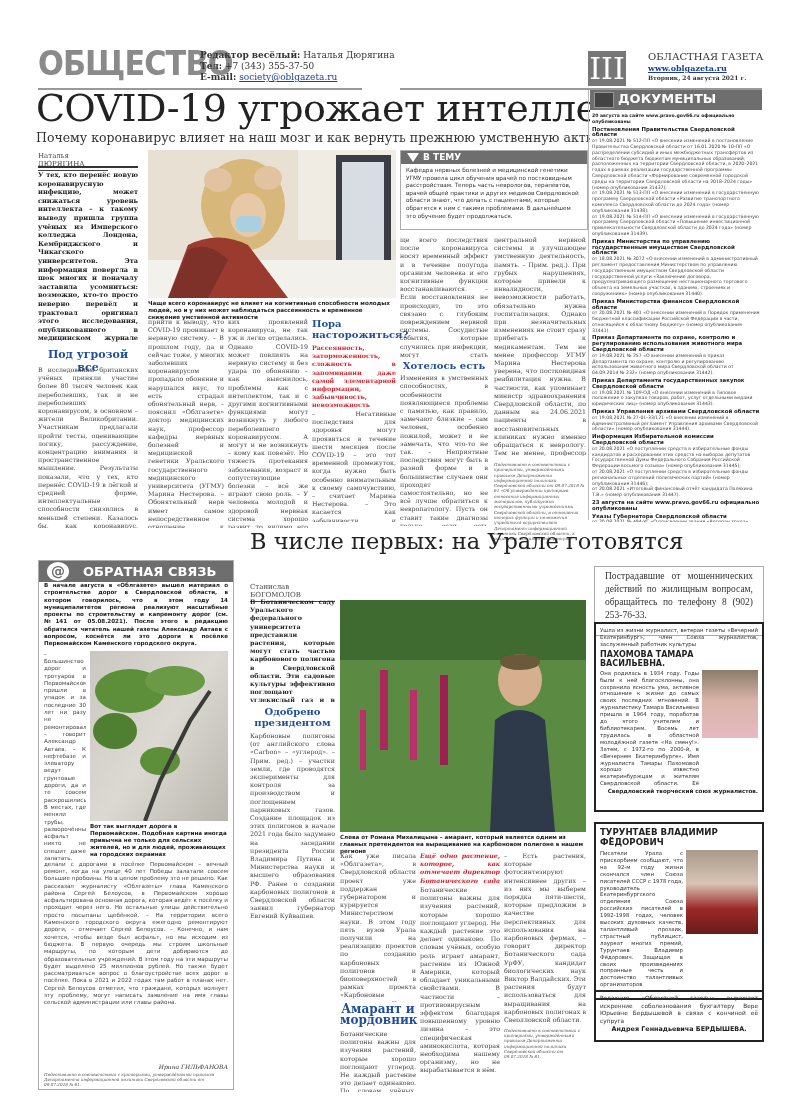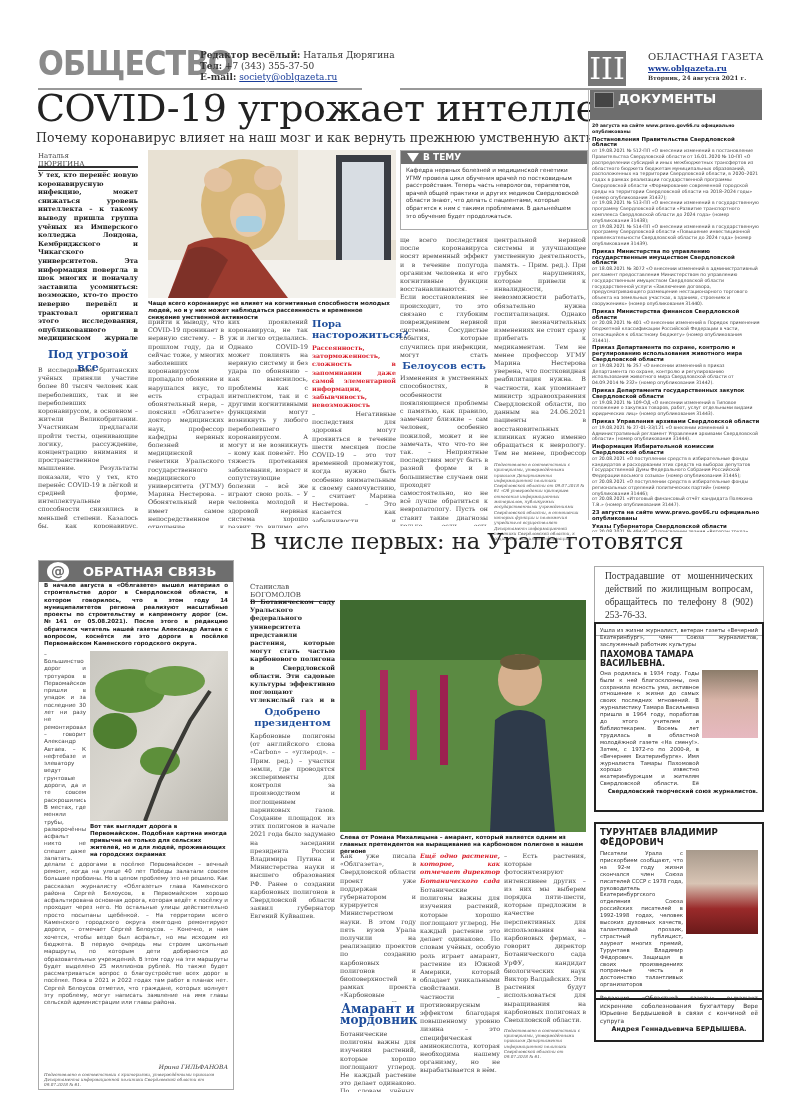--- a/index.html
+++ b/index.html
@@ -22,21 +22,21 @@
 .byline{font-size:7px;color:#444;border-bottom:1px solid #444;padding-bottom:2px}
 .subhead{font-size:11px;color:#1f4e9c;font-weight:bold;text-align:center}
 .photo{background:linear-gradient(135deg,#c9b79a,#e7ded0 40%,#aea79a);overflow:hidden}
 .cap{font-family:"DejaVu Sans",sans-serif;font-size:6.2px;line-height:8px;font-weight:bold;color:#222}
 .vtema{left:400px;top:150px;width:188px;height:80px;border:1px solid #aaa}
 .vtema-h{background:#6e6e6e;color:#fff;font-family:"DejaVu Sans",sans-serif;font-weight:bold;font-size:9px;height:13px;line-height:13px;padding-left:22px;position:relative}
 .vtema-h::before{content:"";position:absolute;left:6px;top:2px;border-left:6px solid transparent;border-right:6px solid transparent;border-top:9px solid #fff}
 .vtema-b{font-family:"DejaVu Sans",sans-serif;font-size:5.7px;line-height:7.6px;color:#333;padding:3px 5px}
 .red{color:#d9232e;font-weight:bold}
 .docs{left:590px;top:90px;width:172px;height:430px;background:#fff}
-.docs-h{height:30px;background:#6e6e6e;color:#fff;font-family:"DejaVu Sans",sans-serif;font-weight:bold;font-size:13px;line-height:18px;padding-left:28px;position:relative}
+.docs-h{height:20px;background:#6e6e6e;color:#fff;font-family:"DejaVu Sans",sans-serif;font-weight:bold;font-size:13px;line-height:18px;padding-left:28px;position:relative}
 .docs-h::before{content:"";position:absolute;left:4px;top:2px;width:18px;height:14px;background:#444;border:1px solid #999}
 .docs-b{font-family:"DejaVu Sans",sans-serif;font-size:4.6px;line-height:5.8px;color:#444;padding:3px 2px;overflow:hidden;height:412px}
 .docs-b .dh{font-weight:bold;color:#222;font-size:5.4px;margin-top:2px}
 .fraud{left:594px;top:566px;width:170px;height:70px;border:1px solid #aaa;font-family:Liberation Serif, serif;font-size:9.5px;line-height:13px;color:#333;text-align:justify;padding:3px 10px}
 .obit{border:2px solid #222;padding:3px 4px;font-family:"DejaVu Sans",sans-serif;color:#333}
 .obit .oname{font-weight:bold;font-size:9.5px;text-align:left;color:#222}
 .obit .ob{font-size:5.4px;line-height:6.9px;text-align:justify}
 .fb{left:38px;top:560px;width:196px;height:530px;border:1px solid #aaa}
 .fb-h{height:21px;background:#6e6e6e;color:#fff;font-family:"DejaVu Sans",sans-serif;font-weight:bold;font-size:13px;line-height:21px;padding-left:44px;position:relative}
 .fb-at{position:absolute;left:8px;top:1px;width:22px;height:19px;border-radius:50%;background:#fff;color:#6e6e6e;text-align:center;font-size:14px;line-height:19px}
@@ -96,21 +96,21 @@
   <div class="txt red" style="margin-top:4px;height:64px;color:#d9232e">Рассеянность, заторможенность, сложность в запоминании даже самой элементарной информации, забывчивость, невозможность выполнения дел, которые раньше были обыденными – всё это признаки того, что коронавирус так повлиял на ваш мозг. Если же после болезни вы чувствуете себя полностью восстановленным, это хорошо, но специалисты предупреждают, что радоваться рано.</div>
   <div class="txt" style="margin-top:2px;height:112px">– Негативные последствия для здоровья могут проявиться в течение шести месяцев после COVID-19 – это тот временной промежуток, когда нужно быть особенно внимательным к своему самочувствию, – считает Марина Нестерова. – Это касается как забывчивости и слабости, так и того же тромбоза – коронавирус поражает и нерв, и сосудистую стенку. Кажется, что человек выздоровел, но скрыто от него самого может идти процесс разрушения в организме. Поэтому постковидный период не менее опасен, чем время протекания самой болезни. Однако паниковать и сразу готовиться к худшему не стоит: специалисты отмечают, что ча-</div>
 </div>
 
 <div class="abs vtema">
   <div class="vtema-h">В ТЕМУ</div>
   <div class="vtema-b">Кафедра нервных болезней и медицинской генетики УГМУ провела цикл обучения врачей по постковидным расстройствам. Теперь часть неврологов, терапевтов, врачей общей практики и других медиков Свердловской области знают, что делать с пациентами, которые обратятся к ним с такими проблемами. В дальнейшем это обучение будет продолжаться.</div>
 </div>
 <div class="abs txt" style="left:400px;top:236px;width:88px;height:290px">
   <div style="height:122px;overflow:hidden">ще всего последствия после коронавируса носят временный эффект и в течение полугода организм человека и его когнитивные функции восстанавливаются. – Если восстановления не происходит, то это связано с глубоким повреждением нервной системы. Сосудистые события, которые случились при инфекции, могут стать необратимыми, – поясняет Марина Нестерова. – Поэтому так важно, чтобы человек, у которого обнаружились подобные симптомы, обратился к специалисту и прошёл курс реабилитации. Какие-то изменения в лучшую сторону может принести время, но если симптомы сохраняются – надо выяснить причину.</div>
-  <div class="subhead" style="font-size:10px;margin:4px 0">Белоусов есть</div>
+  <div class="subhead" style="font-size:10px;margin:4px 0">Хотелось есть</div>
   <div>Изменения в умственных способностях, в особенности появляющиеся проблемы с памятью, как правило, замечают близкие – сам человек, особенно пожилой, может и не замечать, что что-то не так. – Неприятные последствия могут быть в разной форме и в большинстве случаев они проходят самостоятельно, но не всё лучше обратиться к невропатологу. Пусть он ставит такие диагнозы только, если есть серьёзные проблемы, – рекомендует Ульяна Попова. – Есть острая заторможенность, рассеянность, то врач назначит какой-то ноотропный препарат (лекарственное средство, повышающее стойкость</div>
 </div>
 <div class="abs txt" style="left:494px;top:236px;width:92px;height:220px">центральной нервной системы и улучшающее умственную деятельность, память. – Прим. ред.). При грубых нарушениях, которые привели к инвалидности, невозможности работать, обязательно нужна госпитализация. Однако при незначительных изменениях не стоит сразу прибегать к медикаментам. Тем не менее профессор УГМУ Марина Нестерова уверена, что постковидная реабилитация нужна. В частности, как упоминает министр здравоохранения Свердловской области, по данным на 24.06.2021 пациенты в восстановительных клиниках нужно именно обращаться к неврологу. Тем не менее, профессор УГМУ Марина Нестерова уверена, что постковидная реабилитация сейчас нужна большому количеству людей.</div>
 <div class="abs" style="left:494px;top:462px;width:92px;font-size:4.2px;line-height:5.3px;color:#555;font-style:italic">Подготовлено в соответствии с критериями, утверждёнными приказом Департамента информационной политики Свердловской области от 09.07.2018 № 61 «Об утверждении критериев отнесения информационных материалов, публикуемых государственными учреждениями Свердловской области, в отношении которых функции и полномочия учредителя осуществляет Департамент информационной политики Свердловской области, к социально значимой информации».</div>
 
 <div class="abs vrule" style="left:588px;top:90px;height:430px"></div>
 <div class="abs docs">
   <div class="docs-h">ДОКУМЕНТЫ</div>
   <div class="docs-b">
     <div style="font-weight:bold;color:#222">20 августа на сайте www.pravo.gov66.ru официально опубликованы</div>

